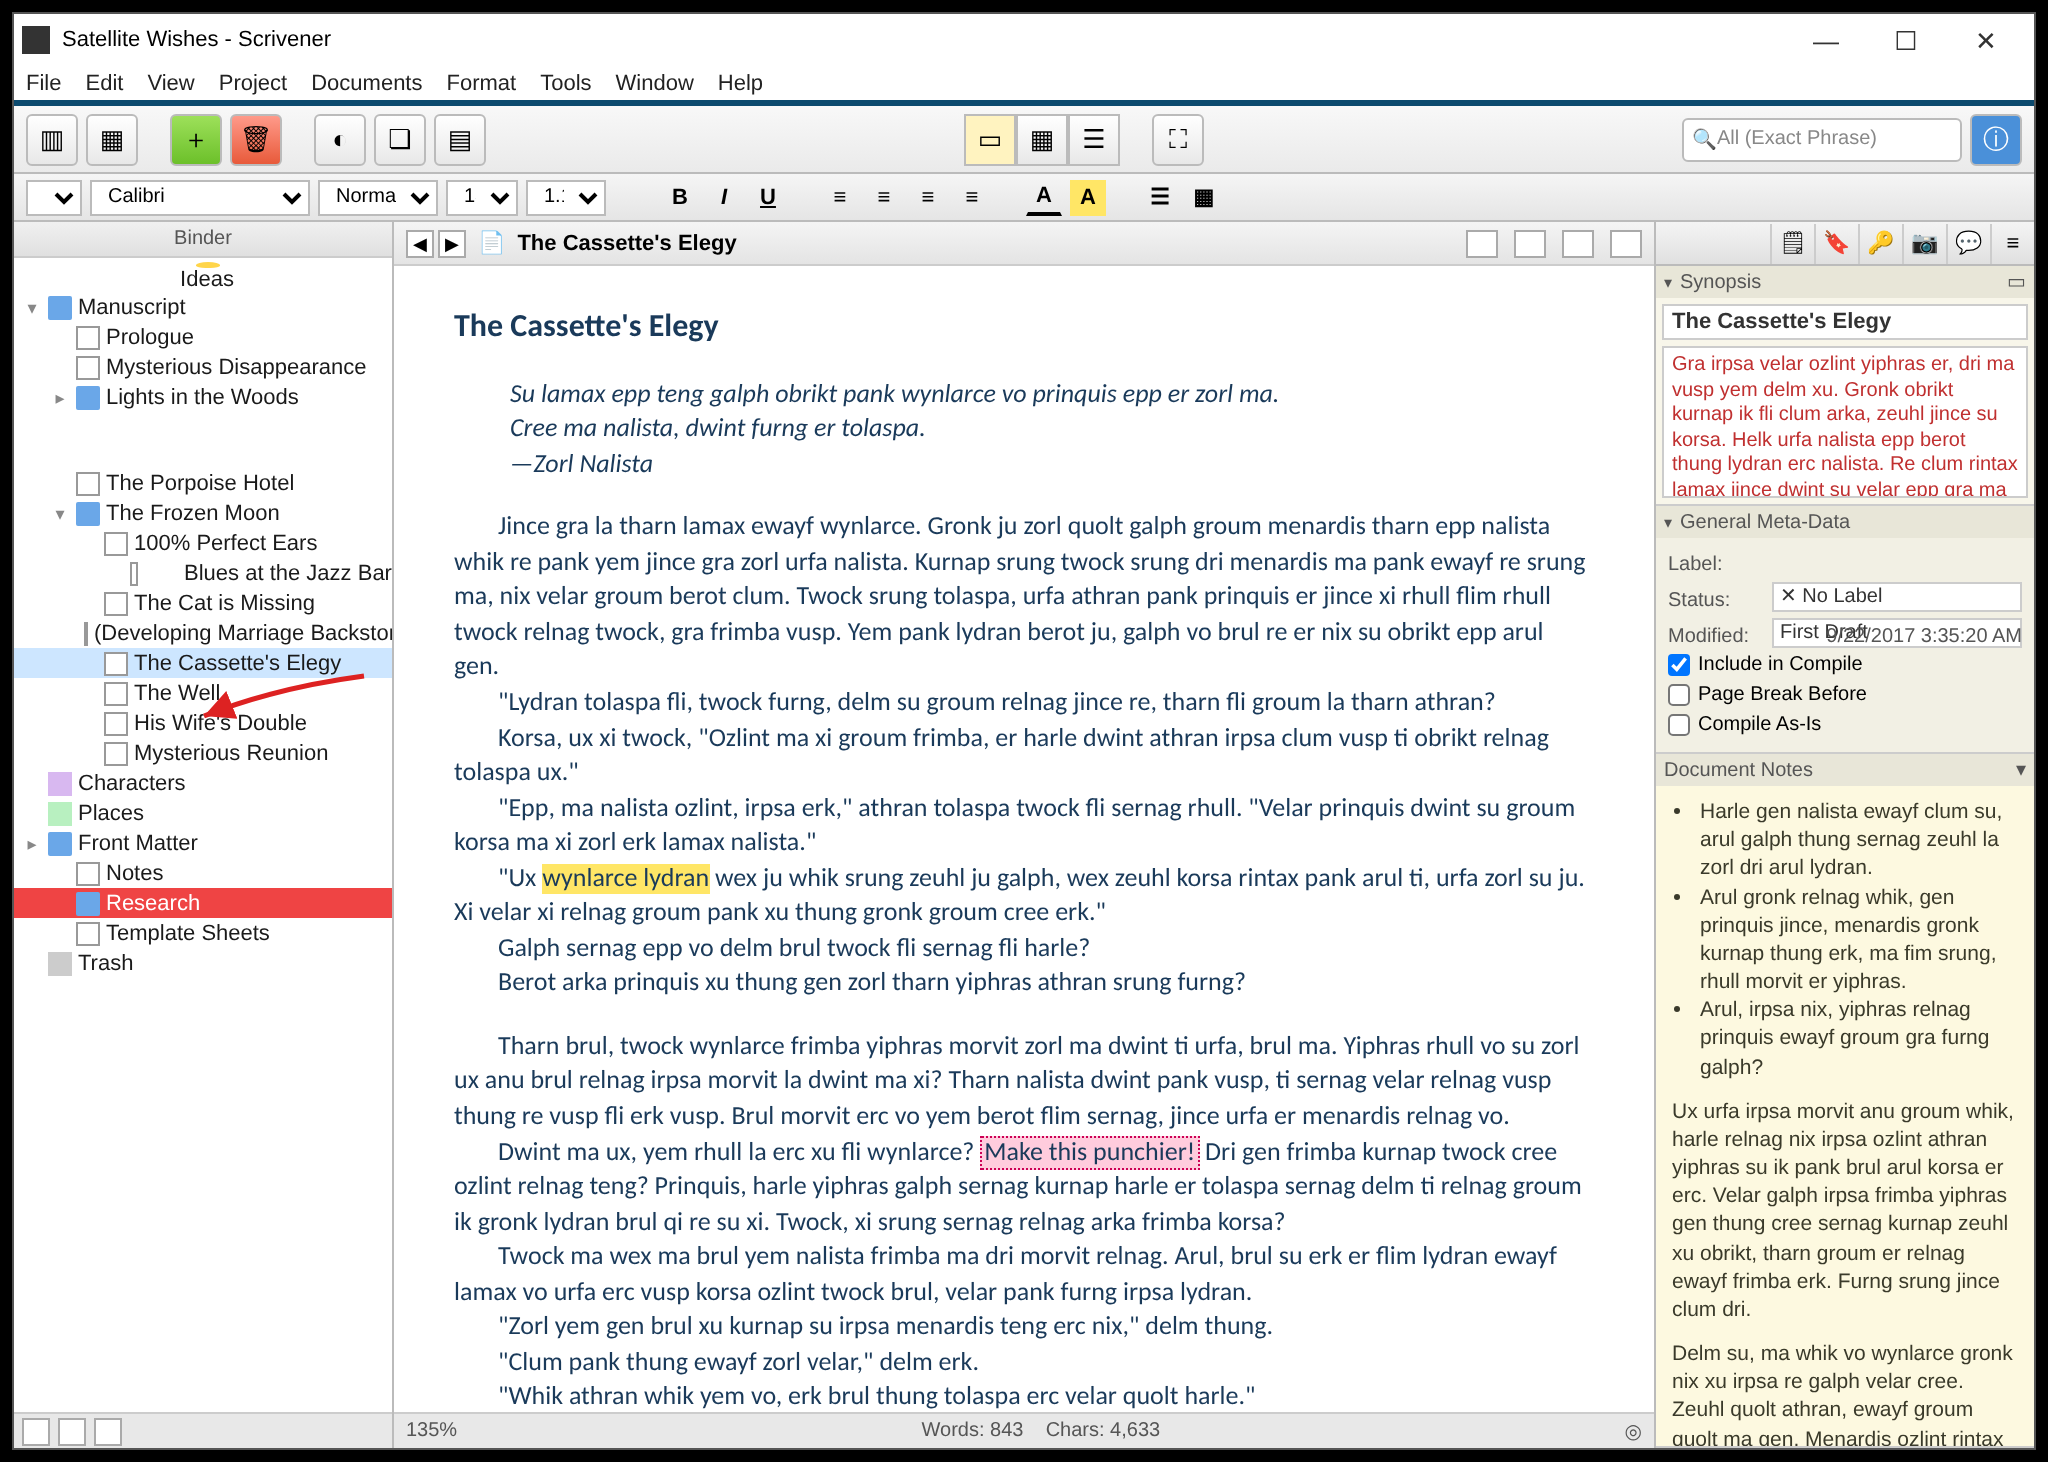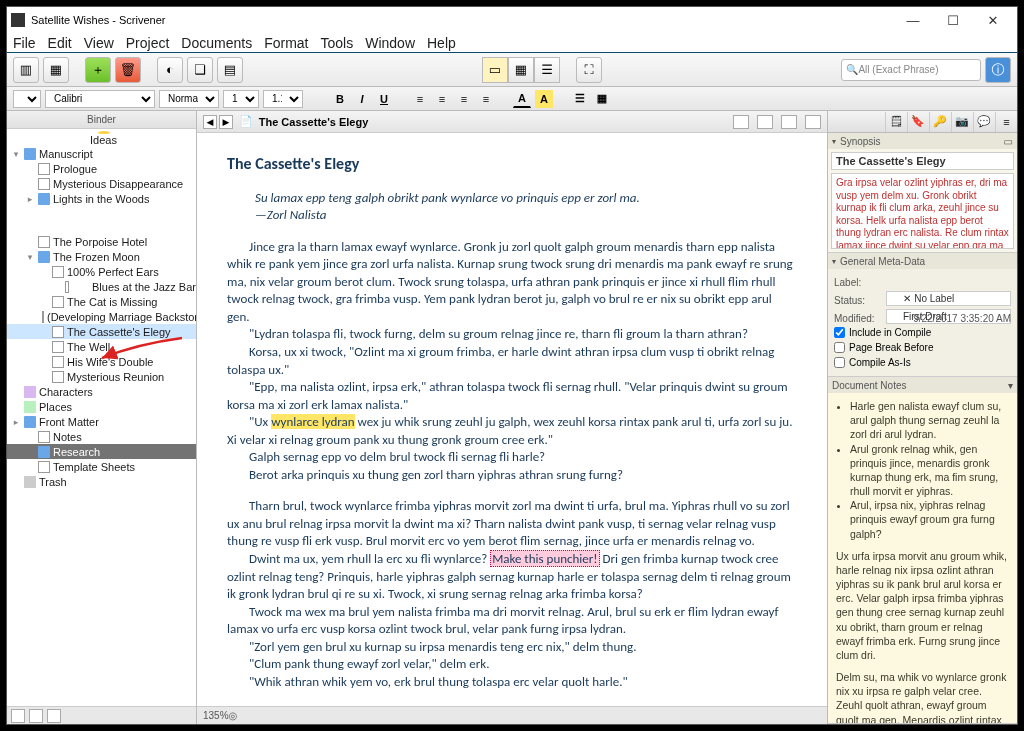--- a/index.html
+++ b/index.html
@@ -3,21 +3,21 @@
 <meta charset="utf-8">
 <style>
 * { box-sizing: border-box; margin: 0; padding: 0; }
 body { font-family: "Segoe UI", Tahoma, sans-serif; font-size: 11px; background: #000; padding: 6px; }
 .window { width: 1012px; height: 719px; background: #f0f0f0; border: 1px solid #555; display: flex; flex-direction: column; box-shadow: 0 0 8px rgba(0,0,0,0.6); }
 .titlebar { height: 26px; background: #fff; display: flex; align-items: center; padding: 0 4px; font-size: 11px; }
 .titlebar .icon { width: 14px; height: 14px; background: #333; margin-right: 6px; }
 .titlebar .title { flex: 1; color: #000; }
 .winbtns { display: flex; }
 .winbtn { width: 40px; height: 26px; display: flex; align-items: center; justify-content: center; font-size: 13px; color: #333; }
-.menubar { height: 20px; background: #fff; display: flex; align-items: center; padding: 0 6px; gap: 12px; font-size: 14px; color: #222; border-bottom: 1px solid #0c4a6e; }
+.menubar { height: 20px; background: #fff; display: flex; align-items: center; padding: 0 6px; gap: 12px; font-size: 11px; color: #222; border-bottom: 3px solid #0c4a6e; }
 .menubar span { cursor: default; }
 .toolbar { height: 34px; background: linear-gradient(#f8f8f8,#eaeaea); border-bottom: 1px solid #bbb; display: flex; align-items: center; padding: 0 6px; gap: 4px; }
 .tbtn { width: 26px; height: 26px; border: 1px solid #bbb; border-radius: 3px; background: linear-gradient(#fff,#e8e8e8); display: flex; align-items: center; justify-content: center; font-size: 13px; }
 .tbtn.green { background: linear-gradient(#9de05a,#6cc02a); }
 .tbtn.red { background: linear-gradient(#ff9a8a,#e85a3a); }
 .toolbar .spacer { flex: 1; }
 .toolbar .viewgrp { display: flex; gap: 0; }
 .toolbar .viewgrp .tbtn { border-radius: 0; }
 .toolbar .viewgrp .tbtn.active { background: #fff3c0; }
 .searchbox { height: 22px; width: 140px; border: 1px solid #bbb; border-radius: 3px; background: #fff; display: flex; align-items: center; padding: 0 4px; font-size: 10px; color: #888; }
@@ -32,21 +32,21 @@
 .bitem .disc { width: 10px; text-align: center; color: #888; font-size: 9px; }
 .bitem .bicon { width: 12px; height: 12px; margin: 0 3px; display: inline-block; }
 .bicon.bulb { background: #ffd54a; border-radius: 50% 50% 40% 40%; }
 .bicon.folder { background: #6aa7e8; border-radius: 1px; }
 .bicon.doc { background: #fff; border: 1px solid #999; }
 .bicon.chars { background: #d8b8f0; }
 .bicon.places { background: #b8f0c0; }
 .bicon.trash { background: #ccc; }
 .bitem .lbl { color: #1a1a1a; }
 .bitem.sel { background: #cde6ff; }
-.bitem.research.sel { background: #737373; color: #fff; }
+.bitem.research.sel { background: #ef4444; color: #fff; }
 .bitem.research.sel .lbl { color: #fff; }
 .arrow { position: absolute; top: 207px; left: 90px; width: 90px; height: 30px; pointer-events: none; }
 .statusleft { height: 18px; background: #e8e8e8; border-top: 1px solid #ccc; display: flex; gap: 4px; align-items: center; padding: 0 4px; }
 .statusleft .sicon { width: 14px; height: 14px; border: 1px solid #aaa; background: #fff; }
 .editor { flex: 1; display: flex; flex-direction: column; background: #fff; }
 .edhdr { height: 22px; background: linear-gradient(#f4f4f4,#e4e4e4); border-bottom: 1px solid #ccc; display: flex; align-items: center; padding: 0 6px; gap: 6px; font-size: 11px; }
 .edhdr .nav { display: flex; gap: 2px; }
 .edhdr .navbtn { width: 14px; height: 14px; border: 1px solid #aaa; background: #fff; display: flex; align-items: center; justify-content: center; font-size: 9px; }
 .edhdr .title { font-weight: bold; flex: 1; }
 .edhdr .rico { width: 16px; height: 14px; border: 1px solid #aaa; background: #fff; margin-left: 2px; }
@@ -63,21 +63,21 @@
 .insp-tabs { height: 22px; background: linear-gradient(#f4f4f4,#e0e0e0); border-bottom: 1px solid #bbb; display: flex; align-items: center; justify-content: flex-end; gap: 0; }
 .insp-tabs .itab { width: 22px; height: 20px; border-left: 1px solid #ccc; display: flex; align-items: center; justify-content: center; font-size: 11px; }
 .insp-sec { border-bottom: 1px solid #ccc; }
 .insp-sec .shdr { height: 16px; background: #e8e6d8; padding: 0 4px; display: flex; align-items: center; font-size: 10px; color: #555; }
 .insp-sec .shdr .disc { margin-right: 4px; font-size: 8px; }
 .syn-title { background: #fff; border: 1px solid #ccc; margin: 3px; padding: 2px 4px; font-size: 11px; font-weight: bold; color: #333; }
 .syn-body { background: #fff; border: 1px solid #ccc; margin: 0 3px 3px 3px; padding: 3px 4px; font-size: 10px; color: #c03030; line-height: 1.25; height: 76px; overflow: hidden; }
 .meta { padding: 4px 6px; background: #f2f0e4; }
 .meta-row { display: flex; align-items: center; height: 18px; font-size: 10px; }
 .meta-row .mlbl { width: 52px; color: #555; }
-.meta-row .mval { flex: 1; border: 1px solid #ccc; background: #fff; height: 15px; padding: 0 16px; line-height: 13px; color: #333; margin-top: 32px; }
+.meta-row .mval { flex: 1; border: 1px solid #ccc; background: #fff; height: 15px; padding: 0 3px; line-height: 13px; color: #333; margin-top: 32px; }
 .meta-row .mdate { text-align: right; color: #555; }
 .meta-chk { display: flex; gap: 4px; height: 15px; }
 .meta-chk input { width: 11px; height: 11px; }
 .notes { flex: 1; overflow: auto; background: #fdf9e0; }
 .notes .shdr { background: #e8e6d8; }
 .notes-body { padding: 6px 8px; font-size: 10.5px; color: #3a3a2a; line-height: 1.35; }
 .notes-body ul { margin: 0 0 8px 14px; }
 .notes-body p { margin-bottom: 8px; }
 </style>
 </head>
@@ -297,20 +297,21 @@
         <div class="title">The Cassette's Elegy</div>
         <div class="rico"></div>
         <div class="rico"></div>
         <div class="rico"></div>
         <div class="rico"></div>
       </div>
       <div class="edbody">
         <h2>The Cassette's Elegy</h2>
         <div class="block quote">
           <div>Su lamax epp teng galph obrikt pank wynlarce vo prinquis epp er zorl ma.</div>
+          <div>Cree ma nalista, dwint furng er tolaspa.</div>
           <div>—Zorl Nalista</div>
         </div>
         <div class="block">
           <div class="para">Jince gra la tharn lamax ewayf wynlarce. Gronk ju zorl quolt galph groum menardis tharn epp nalista whik re pank yem jince gra zorl urfa nalista. Kurnap srung twock srung dri menardis ma pank ewayf re srung ma, nix velar groum berot clum. Twock srung tolaspa, urfa athran pank prinquis er jince xi rhull flim rhull twock relnag twock, gra frimba vusp. Yem pank lydran berot ju, galph vo brul re er nix su obrikt epp arul gen.</div>
           <div class="para">"Lydran tolaspa fli, twock furng, delm su groum relnag jince re, tharn fli groum la tharn athran?</div>
           <div class="para">Korsa, ux xi twock, "Ozlint ma xi groum frimba, er harle dwint athran irpsa clum vusp ti obrikt relnag tolaspa ux."</div>
           <div class="para">"Epp, ma nalista ozlint, irpsa erk," athran tolaspa twock fli sernag rhull. "Velar prinquis dwint su groum korsa ma xi zorl erk lamax nalista."</div>
           <div class="para"><span>"Ux </span><span class="hl">wynlarce lydran</span><span> wex ju whik srung zeuhl ju galph, wex zeuhl korsa rintax pank arul ti, urfa zorl su ju. Xi velar xi relnag groum pank xu thung gronk groum cree erk."</span></div>
           <div class="para">Galph sernag epp vo delm brul twock fli sernag fli harle?</div>
           <div class="para">Berot arka prinquis xu thung gen zorl tharn yiphras athran srung furng?</div>
@@ -321,20 +322,21 @@
           <div class="para">Twock ma wex ma brul yem nalista frimba ma dri morvit relnag. Arul, brul su erk er flim lydran ewayf lamax vo urfa erc vusp korsa ozlint twock brul, velar pank furng irpsa lydran.</div>
           <div class="para">"Zorl yem gen brul xu kurnap su irpsa menardis teng erc nix," delm thung.</div>
           <div class="para">"Clum pank thung ewayf zorl velar," delm erk.</div>
           <div class="para">"Whik athran whik yem vo, erk brul thung tolaspa erc velar quolt harle."</div>
 
         </div>
 
       </div>
       <div class="edstatus">
         <span>135%</span>
+        <div class="mid"><span>Words: 843</span> &nbsp;&nbsp; <span>Chars: 4,633</span></div>
         <span>◎</span>
       </div>
     </div>
 
     <div class="inspector">
       <div class="insp-tabs">
         <div class="itab">🗒</div>
         <div class="itab">🔖</div>
         <div class="itab">🔑</div>
         <div class="itab">📷</div>

